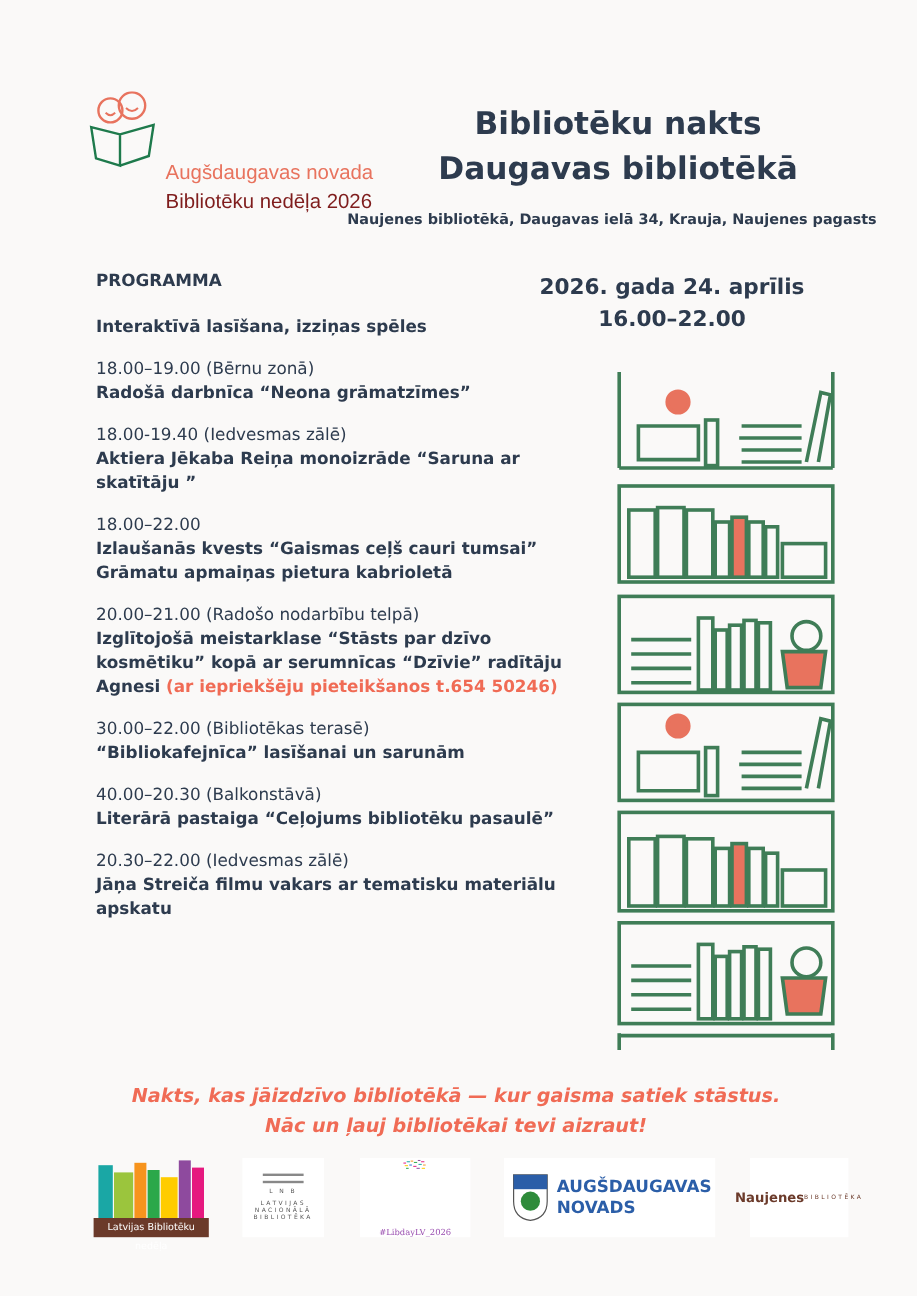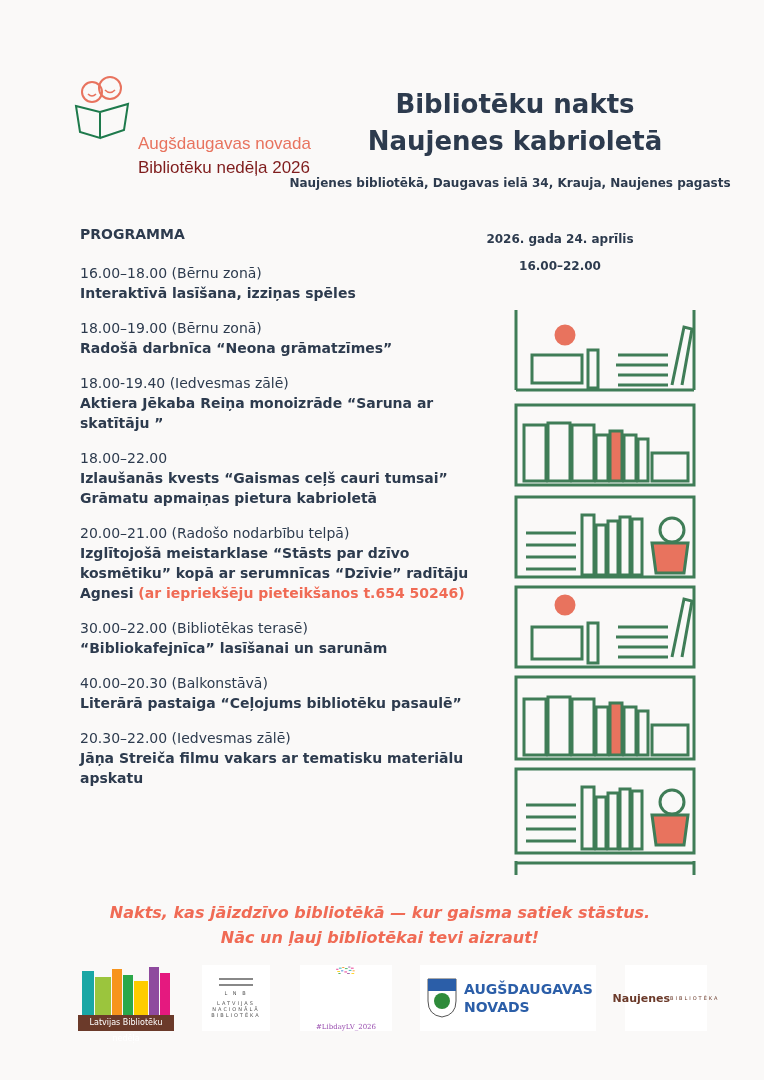--- a/index.html
+++ b/index.html
@@ -4,21 +4,21 @@
 <style>
   html, body { margin:0; padding:0; }
   body { width:764px; height:1080px; background:#faf9f8; position:relative; overflow:hidden;
          font-family:"DejaVu Sans", sans-serif; color:#2d3b4e; }
   .abs { position:absolute; }
   .logo-text { left:138px; top:96px; font-family:"Liberation Sans", sans-serif; font-size:17px; line-height:24px; }
   .logo-l1 { color:#e8735e;margin-top:36px; }
   .logo-l2 { color:#7f1d1d; }
   .title { left:330px; top:86px; width:370px; text-align:center; font-size:26px; font-weight:bold; line-height:37px; color:#2d3b4e; }
   .address { left:270px; top:176px; width:480px; text-align:center; font-size:12px; font-weight:bold; color:#2d3b4e; }
-  .date { left:430px; top:226px; width:260px; text-align:center; font-size:12px; font-weight:bold; line-height:27px; color:#2d3b4e; }
+  .date { left:430px; top:226px; width:260px; text-align:center; font-size:18px; font-weight:bold; line-height:27px; color:#2d3b4e; }
   .prog-h { left:80px; top:226px; font-size:14px; font-weight:bold; }
   .events { left:80px; top:263px; width:400px; }
   .event { margin-bottom:15px; font-size:14px; line-height:20px; }
   .event .time { font-weight:normal; color:#2d3b4e; }
   .event .desc { font-weight:bold; color:#2d3b4e; }
   .event .note { font-weight:bold; color:#f06b55; }
   .slogan { left:60px; top:900px; width:640px; text-align:center; font-size:16px; font-style:italic; font-weight:bold; line-height:25px; color:#f06b55; }
   .logo-box { background:#fff; display:flex; align-items:center; justify-content:center; }
 </style>
 </head>
@@ -32,35 +32,34 @@
     <path d="M4 30 L28 36 L28 62 L8 56 Z M28 36 L56 28 L52 54 L28 62" stroke="#1e7a4c" stroke-width="2" fill="none"></path>
   </svg>
 </div>
 <div class="abs logo-text">
   <div class="logo-l1">Augšdaugavas novada</div>
   <div class="logo-l2">Bibliotēku nedēļa 2026</div>
 </div>
 
 <div class="abs title">
   <div>Bibliotēku nakts</div>
-  <div>Naujenes kabrioletā</div>
+  <div>Daugavas bibliotēkā</div>
 </div>
 
 <div class="abs address">Naujenes bibliotēkā, Daugavas ielā 34, Krauja, Naujenes pagasts</div>
 
 <div class="abs date">
   <div>2026. gada 24. aprīlis</div>
   <div>16.00–22.00</div>
 </div>
 
 <div class="abs prog-h">PROGRAMMA</div>
 
 <div class="abs events">
   <div class="event">
-    <div class="time">16.00–18.00 (Bērnu zonā)</div>
     <div class="desc">Interaktīvā lasīšana, izziņas spēles</div>
   </div>
   <div class="event">
     <div class="time">18.00–19.00 (Bērnu zonā)</div>
     <div class="desc">Radošā darbnīca “Neona grāmatzīmes”</div>
   </div>
   <div class="event">
     <div class="time">18.00-19.40 (Iedvesmas zālē)</div>
     <div class="desc">Aktiera Jēkaba Reiņa monoizrāde “Saruna ar skatītāju ”</div>
   </div>

